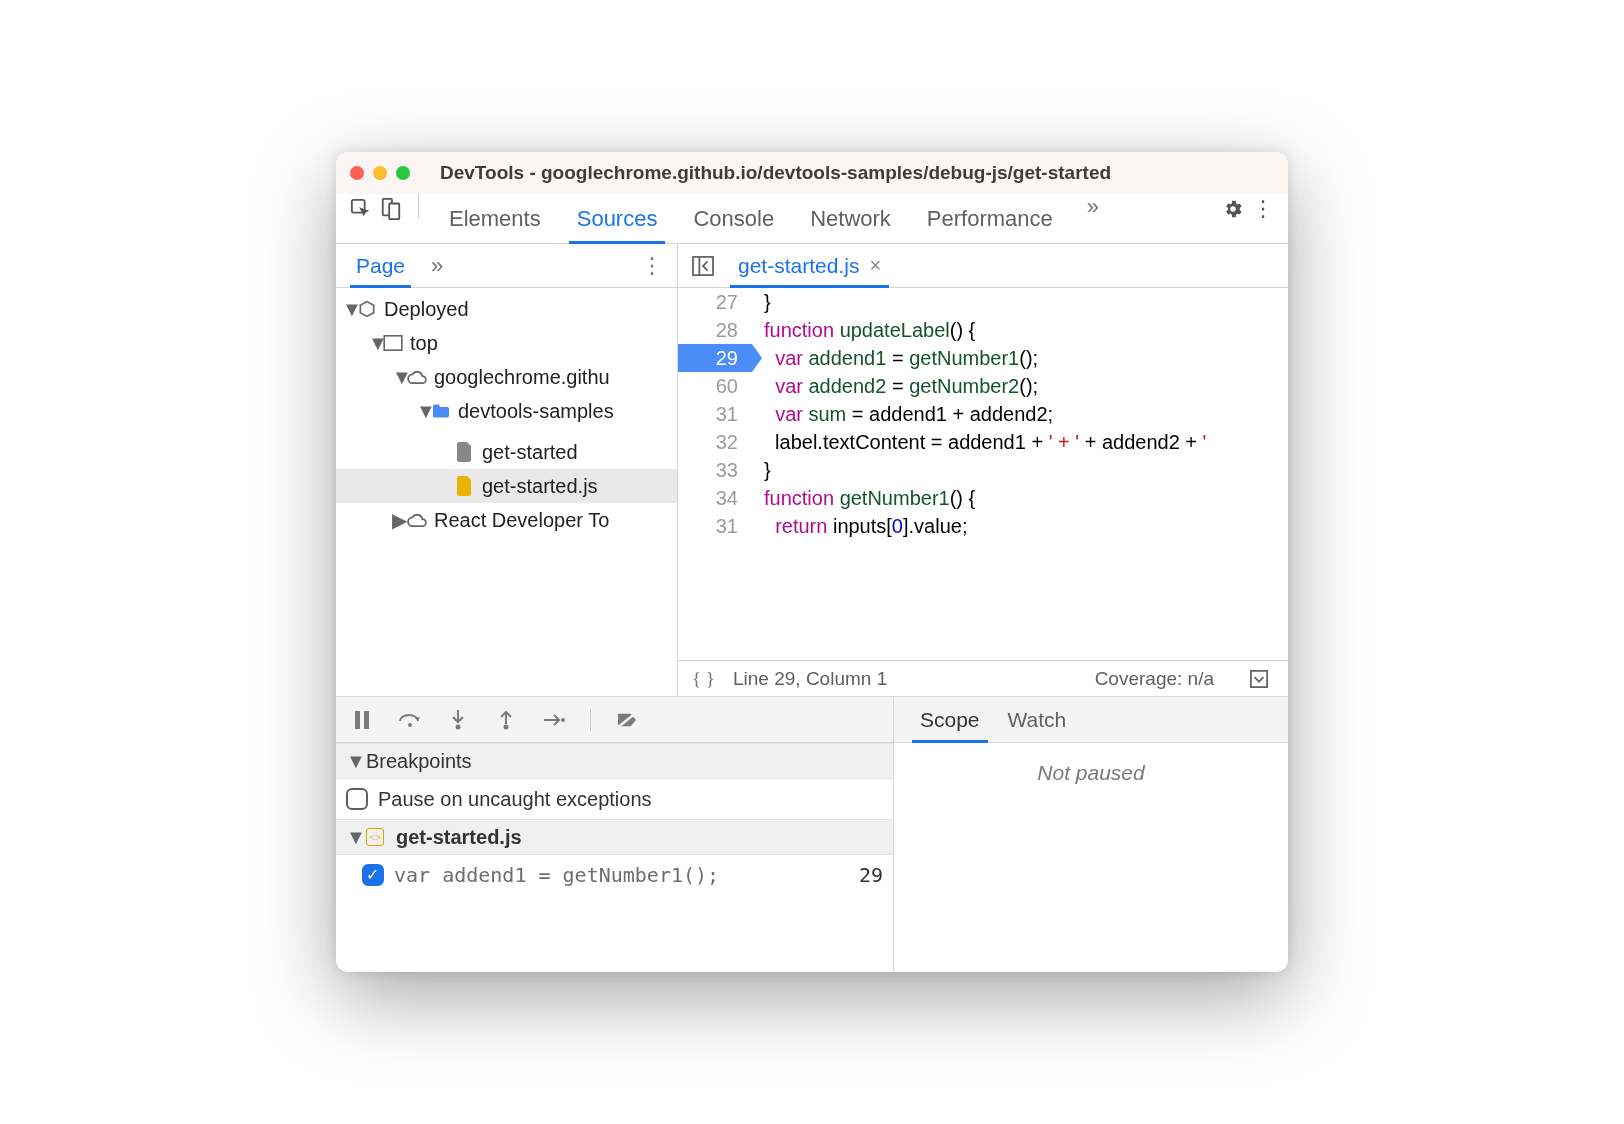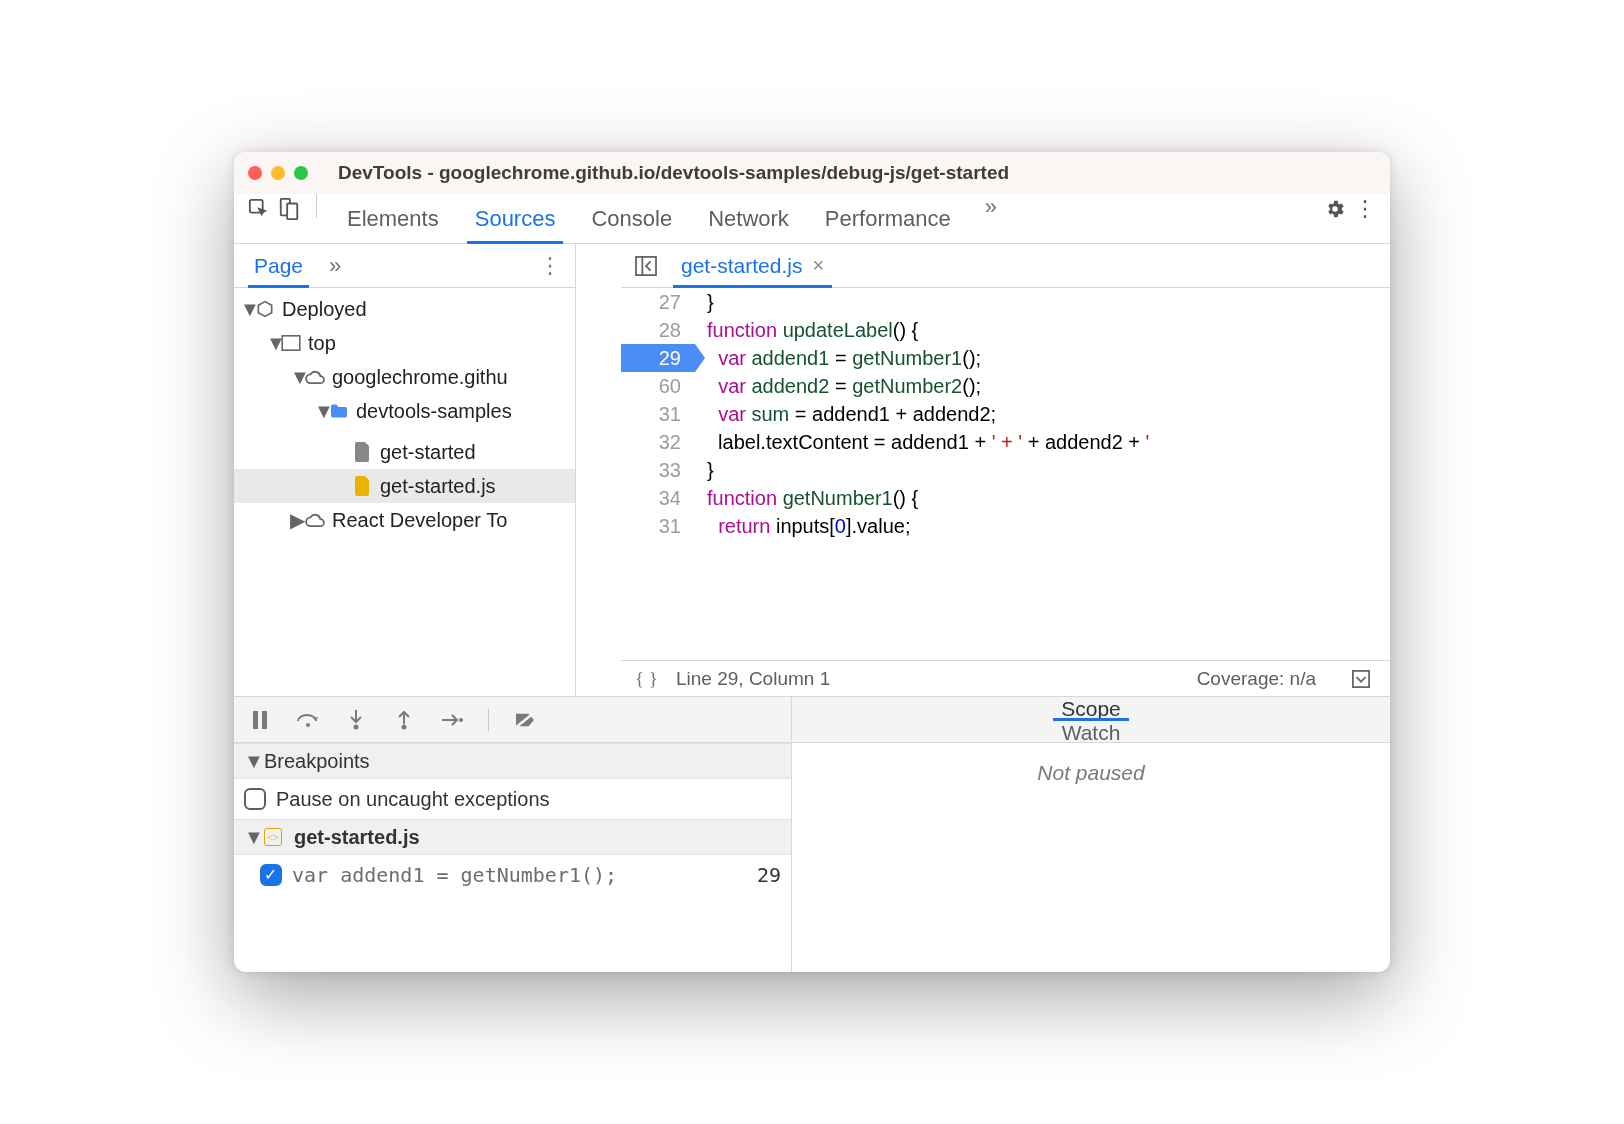--- a/index.html
+++ b/index.html
@@ -1,32 +1,32 @@
 <!DOCTYPE html>
 <html><head>
 <meta charset="utf-8">
 <style>
 * { box-sizing: border-box; margin: 0; padding: 0; font-family: -apple-system, "Helvetica Neue", Arial, sans-serif; }
 body { background: #fff; display: flex; align-items: center; justify-content: center; min-height: 1124px; width: 1624px; }
-.window { width: 1156px; height: 820px; border-radius: 12px; overflow: hidden; box-shadow: 0 25px 80px rgba(0,0,0,0.35), 0 0 12px rgba(0,0,0,0.12); background: #fff; display: flex; flex-direction: column; }
+.window { width: 952px; height: 820px; border-radius: 12px; overflow: hidden; box-shadow: 0 25px 80px rgba(0,0,0,0.35), 0 0 12px rgba(0,0,0,0.12); background: #fff; display: flex; flex-direction: column; }
 .titlebar { height: 42px; background: #fbf5f4; display: flex; align-items: center; padding: 0 14px; }
 .tl-dots { display: flex; gap: 9px; margin-right: 30px; }
 .tl-dot { width: 14px; height: 14px; border-radius: 50%; }
 .dot-r { background: #ff5f57; } .dot-y { background: #febc2e; } .dot-g { background: #28c840; }
 .titlebar-title { font-weight: 700; color: #3d3d3d; font-size: 19px; white-space: nowrap; }
 
 .main-tabs { height: 50px; border-bottom: 1px solid #d7d7d7; display: flex; align-items: flex-start; padding: 0 10px; }
 .tool-btn { width: 30px; height: 30px; display: flex; align-items: center; justify-content: center; color: #555; }
 .vsep { width: 1px; height: 24px; background: #c9c9c9; margin: 0 12px; }
 .mt-tab { font-size: 22px; color: #5f5f5f; padding: 0 18px; height: 50px; display: flex; align-items: center; position: relative; cursor: pointer; }
 .mt-tab.active { color: #1a73e8; }
 .mt-tab.active::after { content: ""; position: absolute; left: 10px; right: 10px; bottom: 0; height: 3px; background: #1a73e8; }
 .spacer { flex: 1; }
 
-.workspace { display: flex; flex: 1; min-height: 0; gap: 45px; }
+.workspace { display: flex; flex: 1; min-height: 0; }
 .left-col { width: 342px; border-right: 1px solid #d7d7d7; display: flex; flex-direction: column; min-height: 0; }
 .sub-tabbar { height: 44px; border-bottom: 1px solid #d7d7d7; display: flex; align-items: center; padding: 0 10px; }
 .sub-tab { font-size: 21px; color: #1a73e8; padding: 0 10px; height: 44px; display: flex; align-items: center; position: relative; }
 .sub-tab::after { content: ""; position: absolute; left: 4px; right: 4px; bottom: 0; height: 3px; background: #1a73e8; }
 .chevmore { color: #777; font-size: 22px; margin-left: 16px; }
 
 .tree { flex: 1; overflow: auto; font-size: 20px; color: #222; padding: 4px 0; }
 .tree-row { display: flex; align-items: center; height: 34px; white-space: nowrap; padding-right: 6px; }
 .tree-row.selected { background: #e9e9e9; }
 .disclose { width: 14px; text-align: center; color: #666; }
@@ -54,21 +54,21 @@
 .tbic { color: #7a7a7a; width: 24px; height: 24px; display: flex; align-items: center; justify-content: center; }
 .sec-head { height: 36px; background: #f0f0f0; border-top: 1px solid #e3e3e3; border-bottom: 1px solid #e3e3e3; display: flex; align-items: center; padding: 0 10px; gap: 6px; }
 .bp-row { height: 40px; display: flex; align-items: center; padding: 0 10px; gap: 10px; }
 .checkbox { width: 22px; height: 22px; border: 2px solid #5f5f5f; border-radius: 6px; background: #fff; }
 .checkbox.checked { background: #1a73e8; border-color: #1a73e8; position: relative; }
 .checkbox.checked::after { content: "✓"; position: absolute; color: #fff; font-size: 16px; left: 2px; top: -1px; }
 .mono { font-family: ui-monospace, Menlo, Consolas, monospace; color: #6d6d6d; }
 .bp-line-no { margin-left: auto; font-family: ui-monospace, Menlo, monospace; color: #333; }
 
 .scope-pane { flex: 1; display: flex; flex-direction: column; }
-.scope-tabs { height: 46px; display: flex; align-items: center; border-bottom: 1px solid #d7d7d7; background: #f4f4f4; padding: 0 12px; flex-direction: column; }
+.scope-tabs { height: 46px; display: flex; align-items: center; border-bottom: 1px solid #d7d7d7; background: #f4f4f4; padding: 0 12px; }
 .scope-tab { font-size: 21px; color: #5f5f5f; padding: 0 14px; height: 46px; display: flex; align-items: center; position: relative; }
 .scope-tab.active { color: #333; }
 .scope-tab.active::after { content: ""; position: absolute; left: 6px; right: 6px; bottom: 0; height: 3px; background: #1a73e8; }
 .np { flex: 1; display: flex; align-items: flex-start; justify-content: center; padding-top: 18px; font-style: italic; color: #7a7a7a; font-size: 21px; }
 
 svg { display: block; }
 </style>
 </head>
 <body>
 

